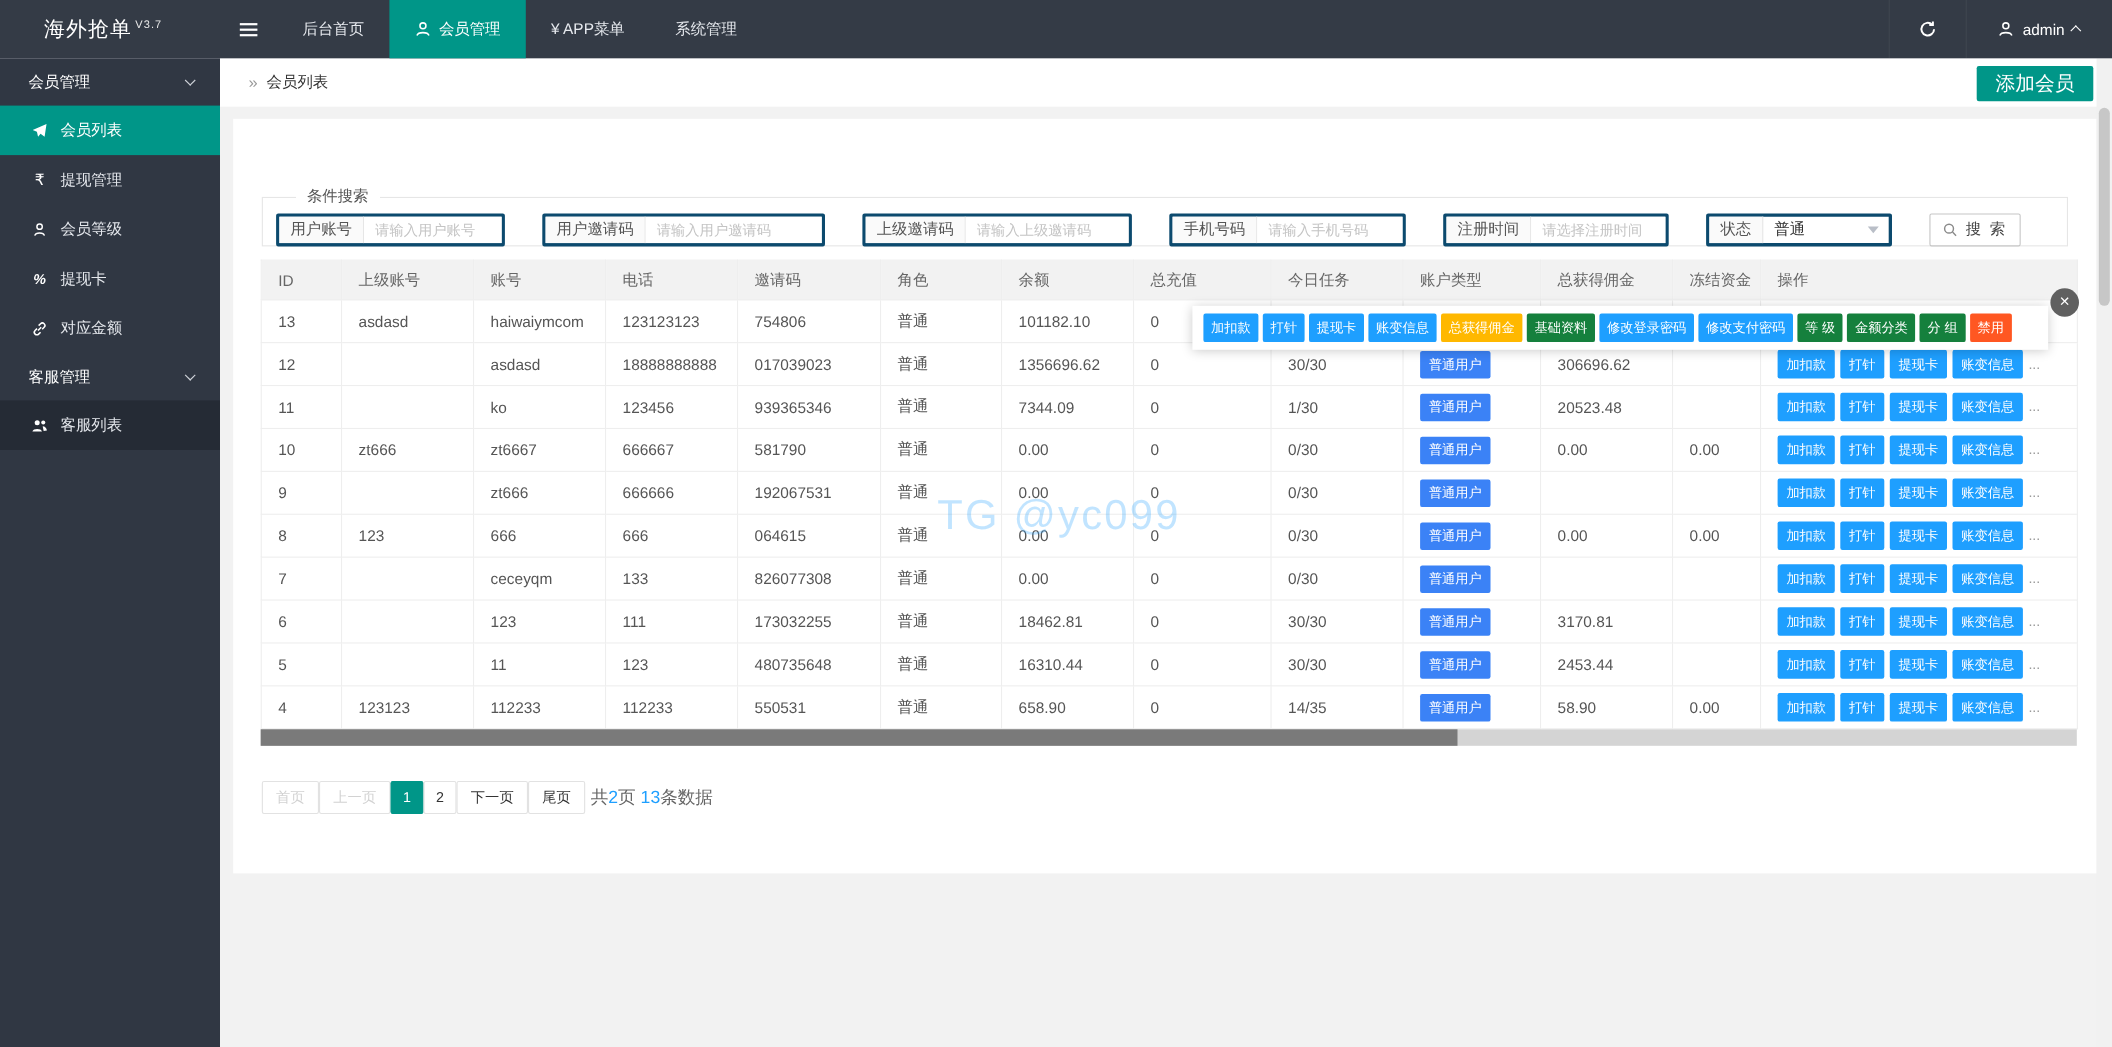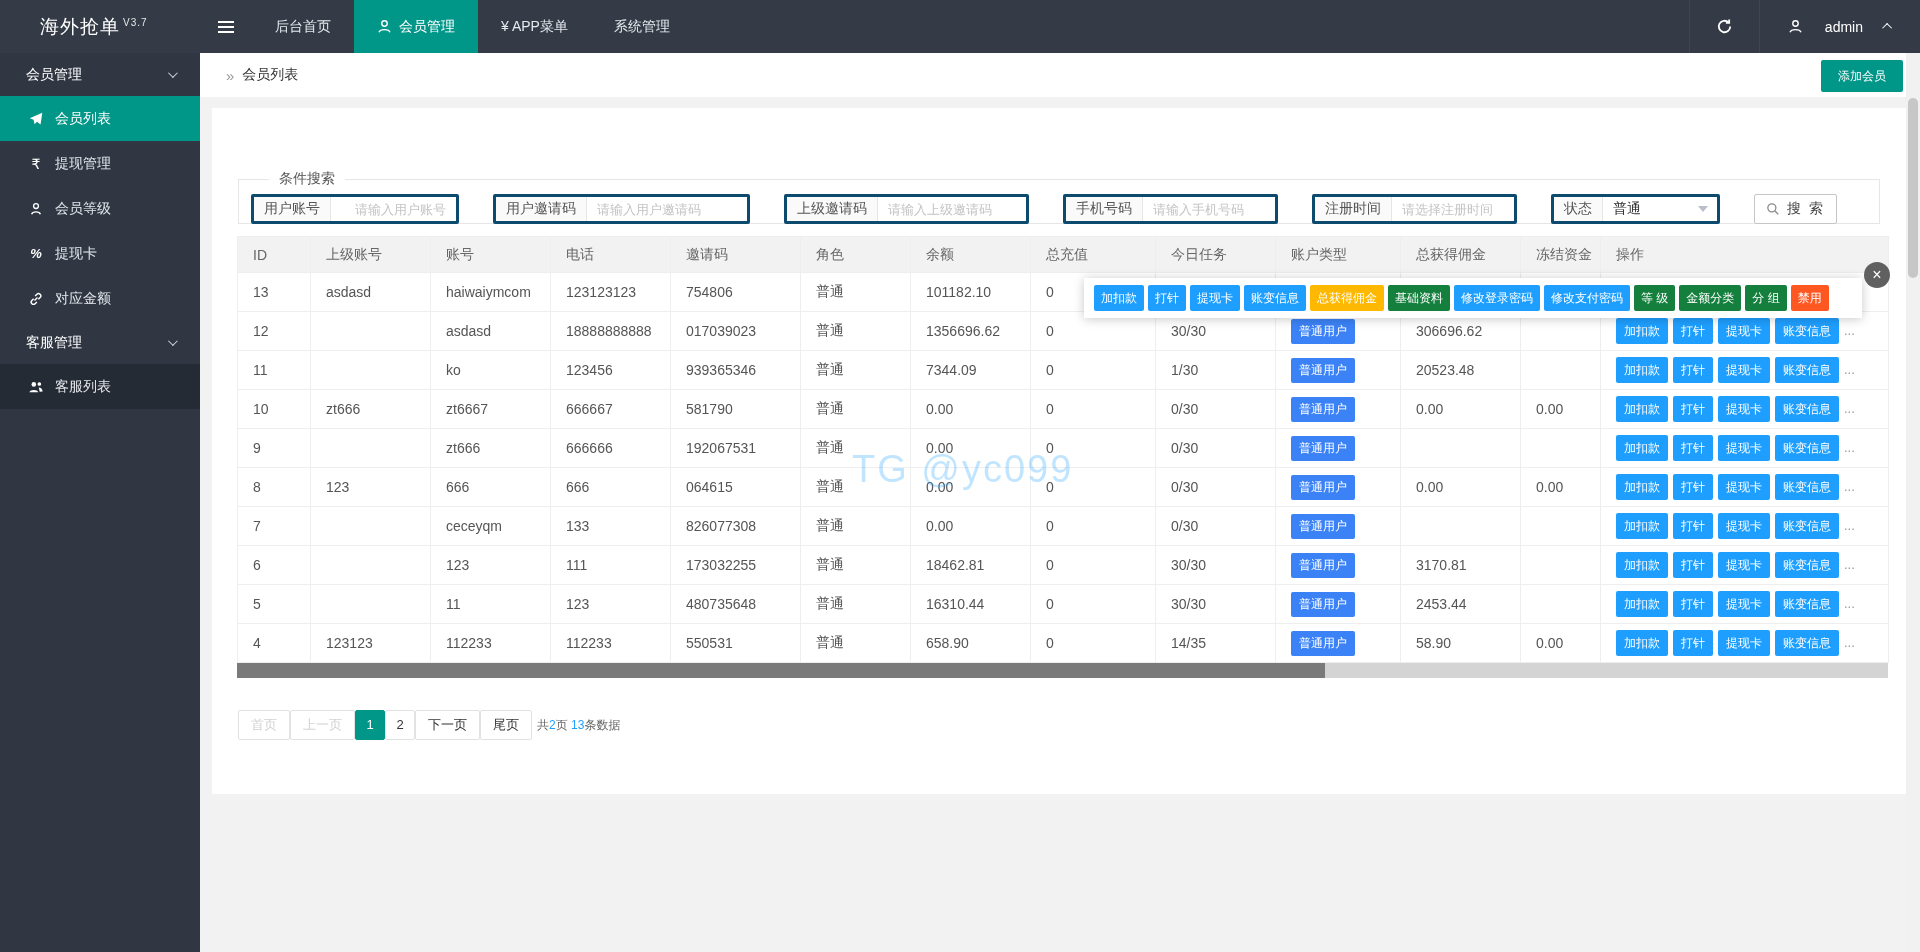--- a/index.html
+++ b/index.html
@@ -10,38 +10,38 @@
   .navbar { position:absolute; top:0; left:0; width:1920px; height:53px; background:#343b46; display:flex; align-items:stretch; color:#fff; z-index:20; }
   .logo { width:200px; display:flex; align-items:center; padding-left:40px; font-size:19px; color:#fff; letter-spacing:1px; }
   .logo sup { font-size:10px; margin-left:3px; transform:translateY(-4px); color:#e8e8e8; }
   .burger { width:52px; display:flex; flex-direction:column; justify-content:center; align-items:center; gap:3px; cursor:pointer; }
   .burger i { width:16px; height:2px; background:#fff; display:block; }
   .nav-items { display:flex; align-items:stretch; }
   .nav-item { display:flex; align-items:center; gap:7px; padding:0 23px; font-size:14px; color:#e6e9ee; cursor:pointer; }
   .nav-item.active { background:#009688; color:#fff; }
   .nav-right { margin-left:auto; display:flex; align-items:stretch; }
   .nav-refresh { display:flex; align-items:center; padding:0 26px; border-left:1px solid rgba(255,255,255,.06); cursor:pointer; }
-  .nav-admin { display:flex; align-items:center; gap:22px; padding:0 28px; border-left:1px solid rgba(255,255,255,.06); cursor:pointer; font-size:14px; }
+  .nav-admin { display:flex; align-items:center; gap:8px; padding:0 28px; border-left:1px solid rgba(255,255,255,.06); cursor:pointer; font-size:14px; }
   .chev { display:inline-block; width:7px; height:7px; border-right:1.5px solid #cfd3da; border-bottom:1.5px solid #cfd3da; }
   .chev.down { transform:rotate(45deg) translateY(-2px); }
   .chev.up { transform:rotate(-135deg) translateY(-2px); border-color:#fff; }
 
   
   .sidebar { position:absolute; top:53px; left:0; bottom:0; width:200px; background:#303743; z-index:15; }
   .side-header { height:43px; display:flex; align-items:center; justify-content:space-between; padding:0 25px 0 26px; color:#fff; font-size:14px; cursor:pointer; }
   .side-item { height:45px; display:flex; align-items:center; padding-left:28px; gap:11px; color:#e4e7ec; font-size:14px; cursor:pointer; }
   .side-item.active { background:#009688; color:#fff; }
   .side-item.dark { background:#252b35; }
   .side-icon { width:16px; display:inline-flex; justify-content:center; align-items:center; font-size:13px; font-style:normal; color:#fff; }
 
   
   .crumbbar { position:absolute; left:200px; top:53px; width:1720px; height:44px; background:#fff; display:flex; align-items:center; padding-left:26px; z-index:5; }
   .crumb-arrow { color:#999; font-size:15px; margin-right:8px; }
   .crumb-title { color:#333; font-size:14px; }
-  .add-btn { position:absolute; right:17px; top:7px; height:32px; line-height:32px; padding:0 17px; background:#009688; color:#fff; font-size:12px; border:none; border-radius:2px; cursor:pointer; }
+  .add-btn { position:absolute; right:17px; top:7px; height:32px; line-height:32px; padding:0 17px; background:#009688; color:#fff; font-size:18px; border:none; border-radius:2px; cursor:pointer; }
 
   
   .card { position:absolute; left:212px; top:108px; width:1694px; height:686px; background:#fff; z-index:4; }
 
   
   fieldset.search { position:absolute; left:26px; top:62px; width:1642px; height:54px; border:1px solid #e6e6e6; }
   fieldset.search legend { margin-left:30px; padding:0 10px; font-size:14px; color:#555; }
   .filter-row { display:flex; align-items:center; padding:6px 0 0 12px; }
   .fgroup { display:flex; height:30px; border:3px solid #0c4a6e; border-radius:2px; margin-right:34px; background:#fff; }
   .fgroup .flabel { display:flex; align-items:center; padding:0 10px; background:#fafafa; border-right:1px solid #e6e6e6; color:#555; font-size:14px; white-space:nowrap; }
@@ -71,21 +71,21 @@
 
   .hscroll { position:absolute; left:25px; top:555px; width:1651px; height:15px; background:#d4d4d4; }
   .hscroll .thumb { width:1088px; height:15px; background:#7a7a7a; }
 
   
   .pagination { position:absolute; left:26px; top:602px; display:flex; align-items:center; }
   .pg-btn { min-width:30px; height:30px; line-height:28px; padding:0 12px; border:1px solid #e2e2e2; background:#fff; color:#333; font-size:13px; text-align:center; cursor:pointer; border-radius:2px; }
   .pg-btn.disabled { color:#d2d2d2; cursor:default; }
   .pg-btn.num { padding:0 10px; }
   .pg-btn.active { background:#009688; border-color:#009688; color:#fff; cursor:default; }
-  .pg-summary { margin-left:5px; color:#666; font-size:12px; }
+  .pg-summary { margin-left:5px; color:#666; font-size:16px; }
   .pg-summary .hl { color:#1E9FFF; }
 
   
   .vscroll { position:absolute; right:0; top:53px; bottom:0; width:14px; background:#f1f1f1; z-index:18; }
   .vscroll .vthumb { position:absolute; top:45px; left:2px; width:10px; height:180px; background:#c7c7c7; border-radius:5px; }
 
   svg.ic { display:block; }
 </style>
 </head>
 <body>
@@ -209,21 +209,21 @@
   <button class="add-btn">添加会员</button>
 </div>
 
 <div class="card">
 
   <fieldset class="search">
     <legend>条件搜索</legend>
     <div class="filter-row" id="filter-row">
         <div class="fgroup">
           <span class="flabel">用户账号</span>
-          <input placeholder="请输入用户账号" style="width: 125px; text-align: right;">
+          <input placeholder="请输入用户账号" style="width: 125px;">
         </div>
         <div class="fgroup">
           <span class="flabel">用户邀请码</span>
           <input placeholder="请输入用户邀请码" style="width: 160px;">
         </div>
         <div class="fgroup">
           <span class="flabel">上级邀请码</span>
           <input placeholder="请输入上级邀请码" style="width: 148px;">
         </div>
         <div class="fgroup">

